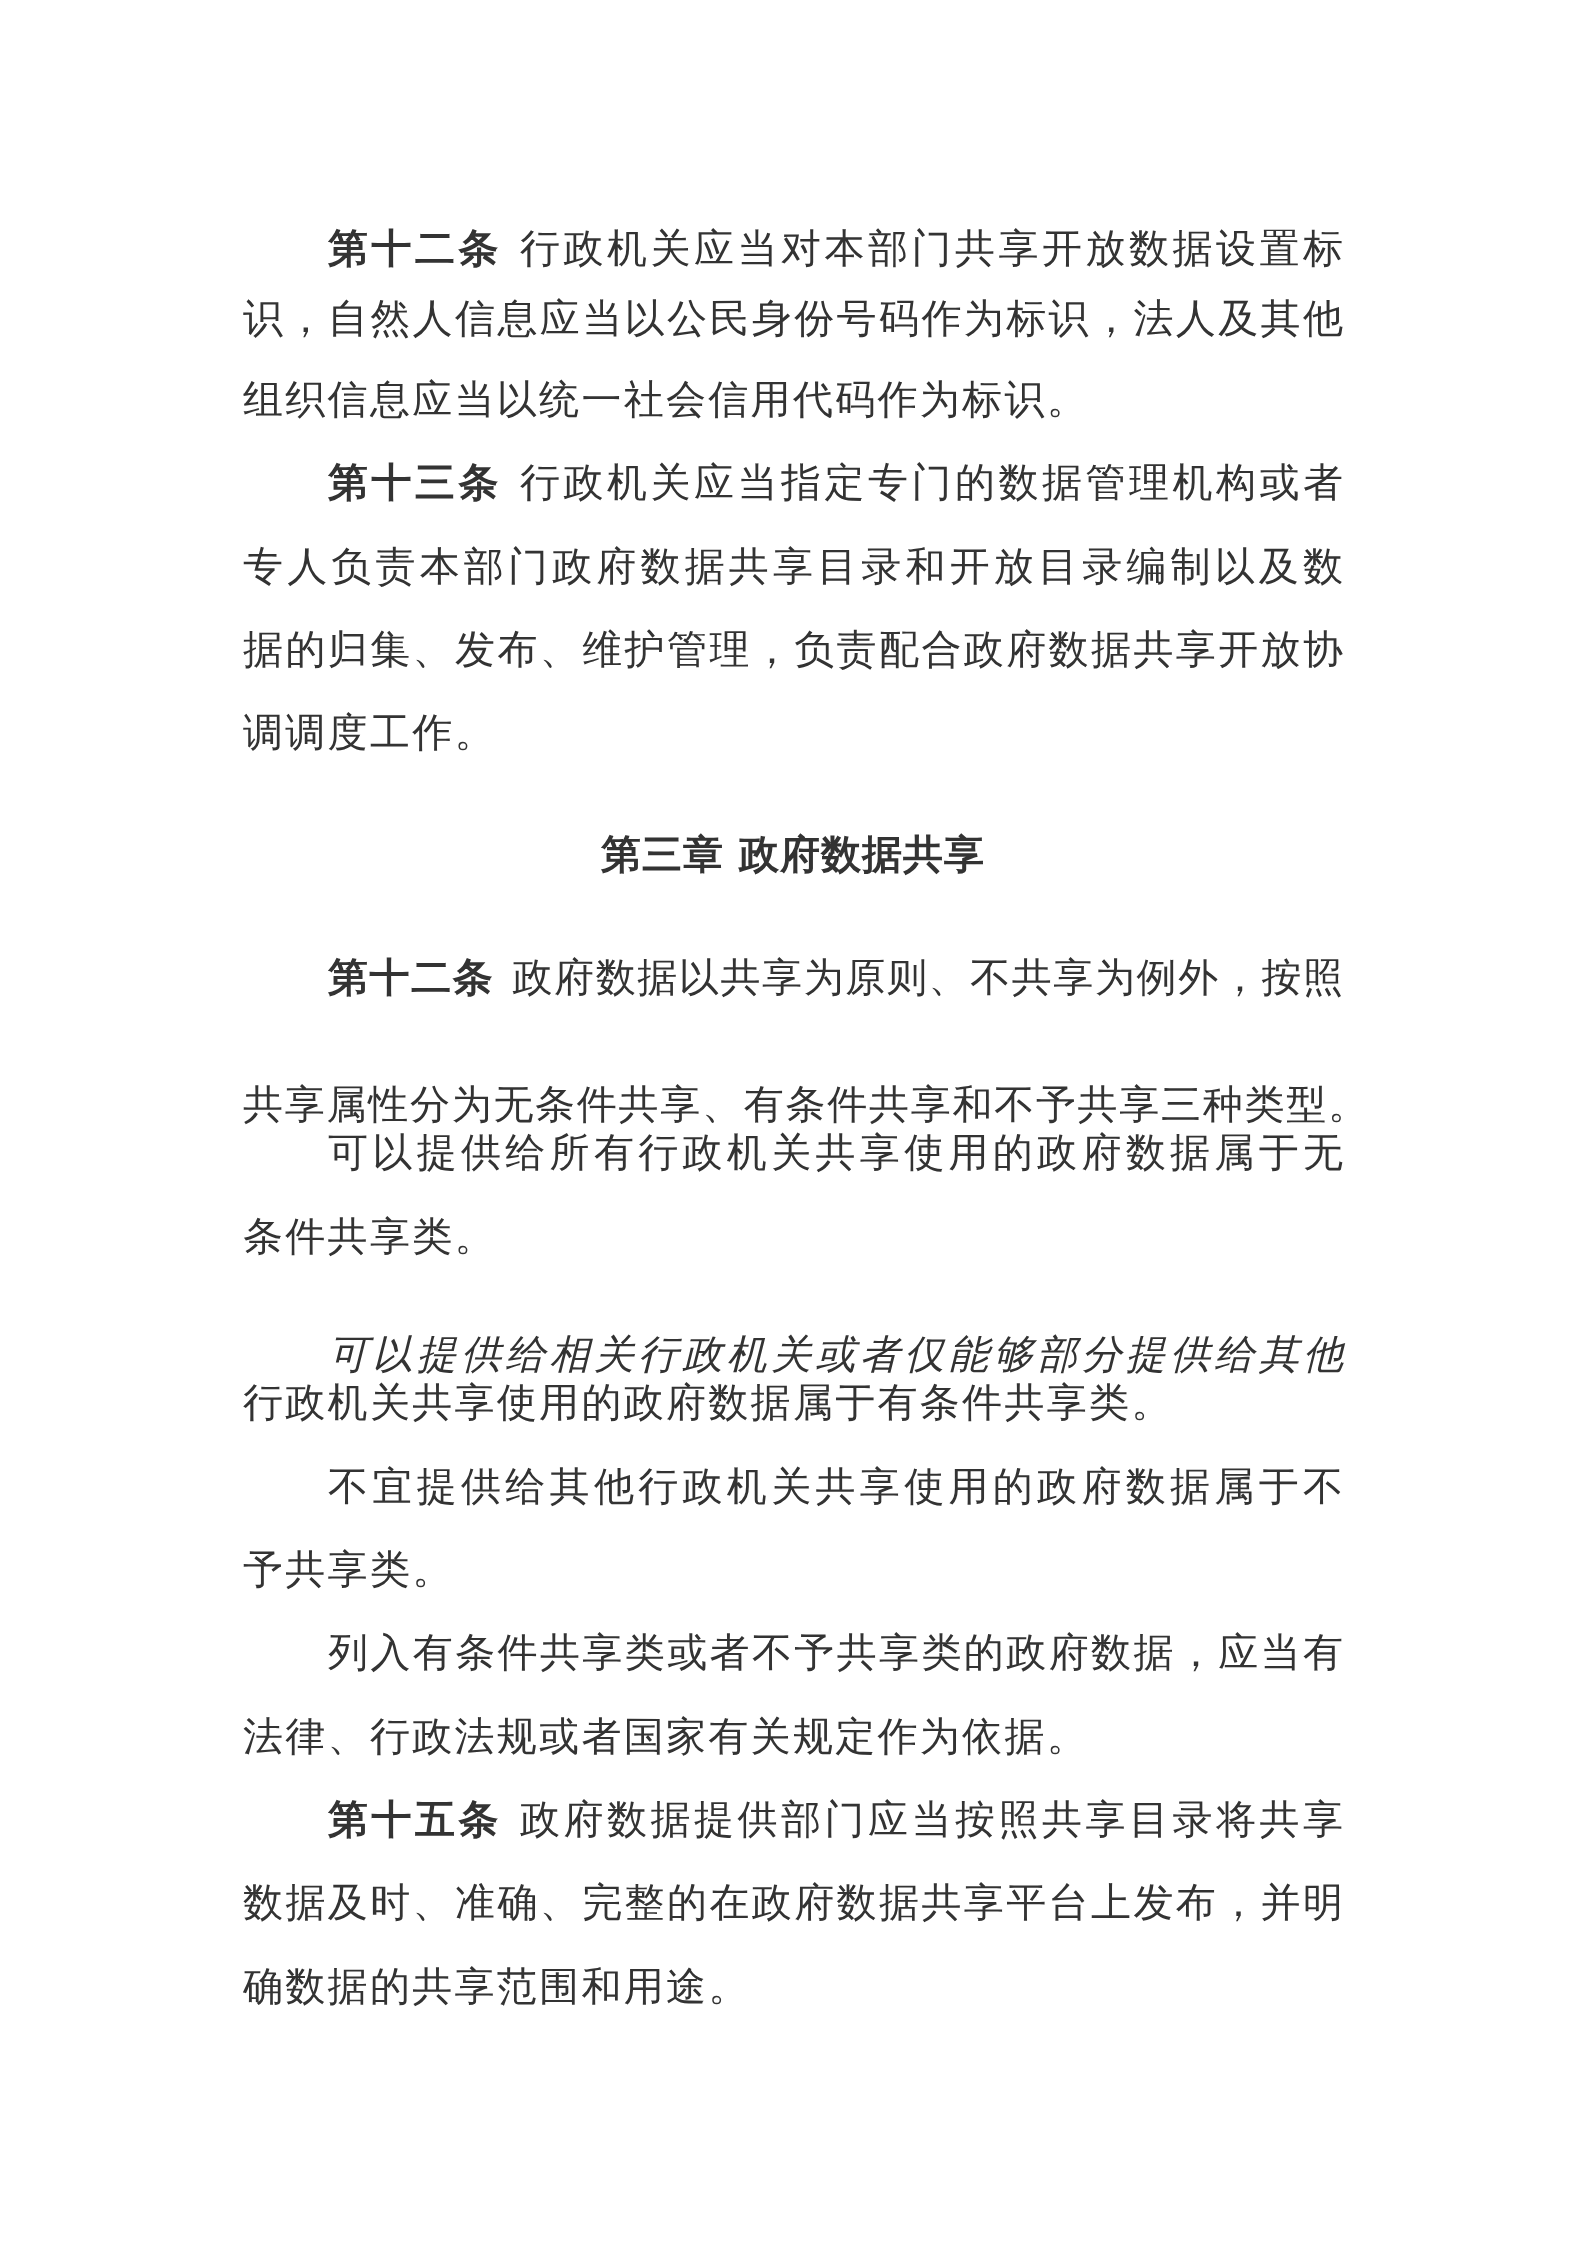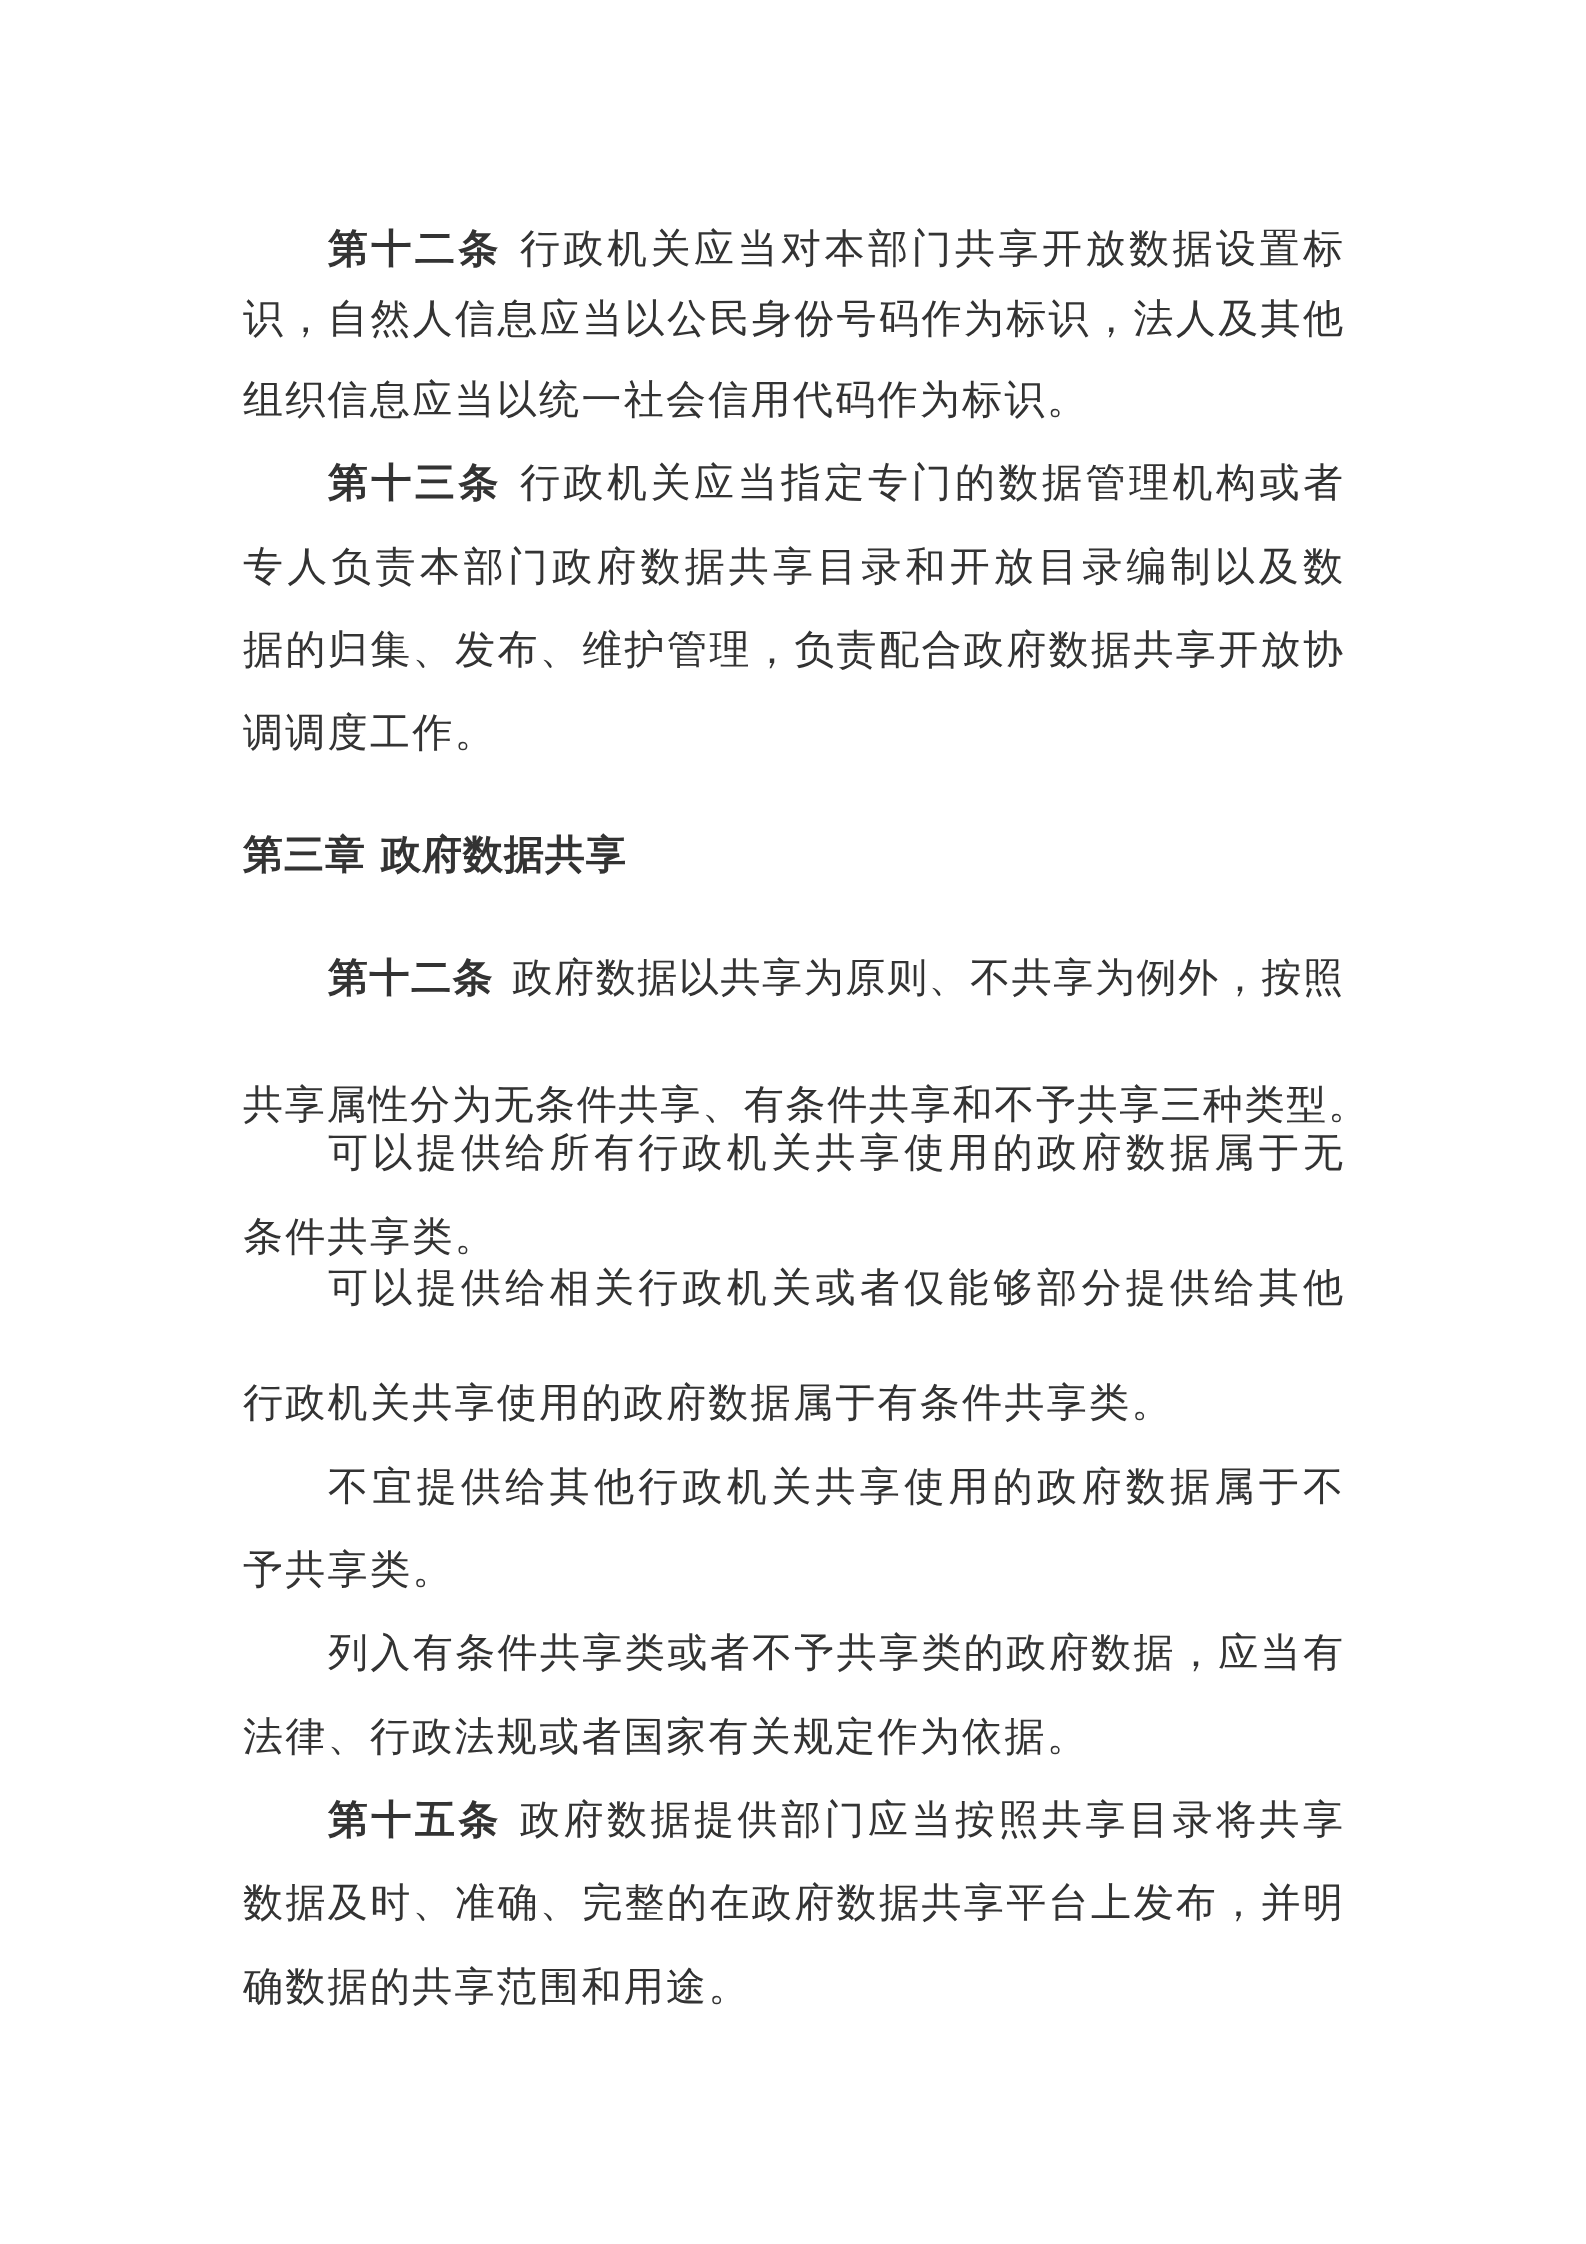--- a/index.html
+++ b/index.html
@@ -46,21 +46,21 @@
       margin-top: 44px;
     }
     .art {
       font-weight: bold;
       margin-right: 18px;
     }
     .chapter {
       position: absolute;
       left: 0;
       width: 1100px;
-      text-align: left;
+      text-align: center;
       font-size: 40px;
       font-weight: bold;
       line-height: 44px;
       letter-spacing: 1px;
     }
   </style>
 </head>
 <body>
 
 <div class="page">
@@ -75,21 +75,21 @@
   <div class="line last" style="top:710px;">调调度工作。</div>
 
   <div class="chapter" style="top:832px;">第三章 政府数据共享</div>
 
   <div class="line indent" style="top:955px;"><span class="art">第十二条</span><span>政府数据以共享为原则、不共享为例外，按照</span></div>
   <div class="line overflow" style="top:1038px;">共享属性分为无条件共享、有条件共享和不予共享三种类型。</div>
 
   <div class="line indent" style="top:1130px;">可以提供给所有行政机关共享使用的政府数据属于无</div>
   <div class="line last" style="top:1214px;">条件共享类。</div>
 
-  <div class="line indent" style="top:1265px;">可以提供给相关行政机关或者仅能够部分提供给其他</div>
+  <div class="line indent" style="top:1332px;font-style:italic;">可以提供给相关行政机关或者仅能够部分提供给其他</div>
   <div class="line last" style="top:1380px;">行政机关共享使用的政府数据属于有条件共享类。</div>
 
   <div class="line indent" style="top:1464px;">不宜提供给其他行政机关共享使用的政府数据属于不</div>
   <div class="line last" style="top:1547px;">予共享类。</div>
 
   <div class="line indent" style="top:1630px;">列入有条件共享类或者不予共享类的政府数据，应当有</div>
   <div class="line last" style="top:1714px;">法律、行政法规或者国家有关规定作为依据。</div>
 
   <div class="line indent" style="top:1797px;"><span class="art">第十五条</span><span>政府数据提供部门应当按照共享目录将共享</span></div>
   <div class="line" style="top:1880px;">数据及时、准确、完整的在政府数据共享平台上发布，并明</div>

